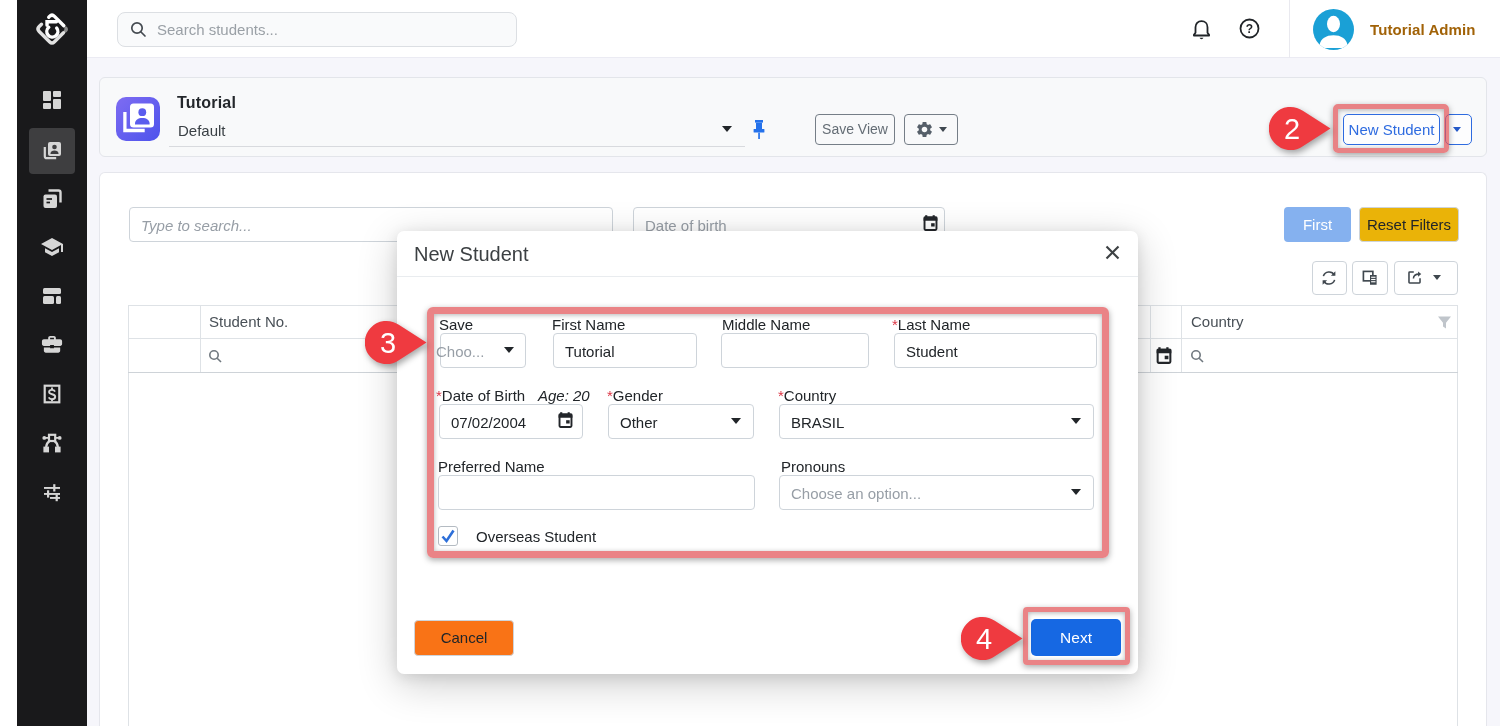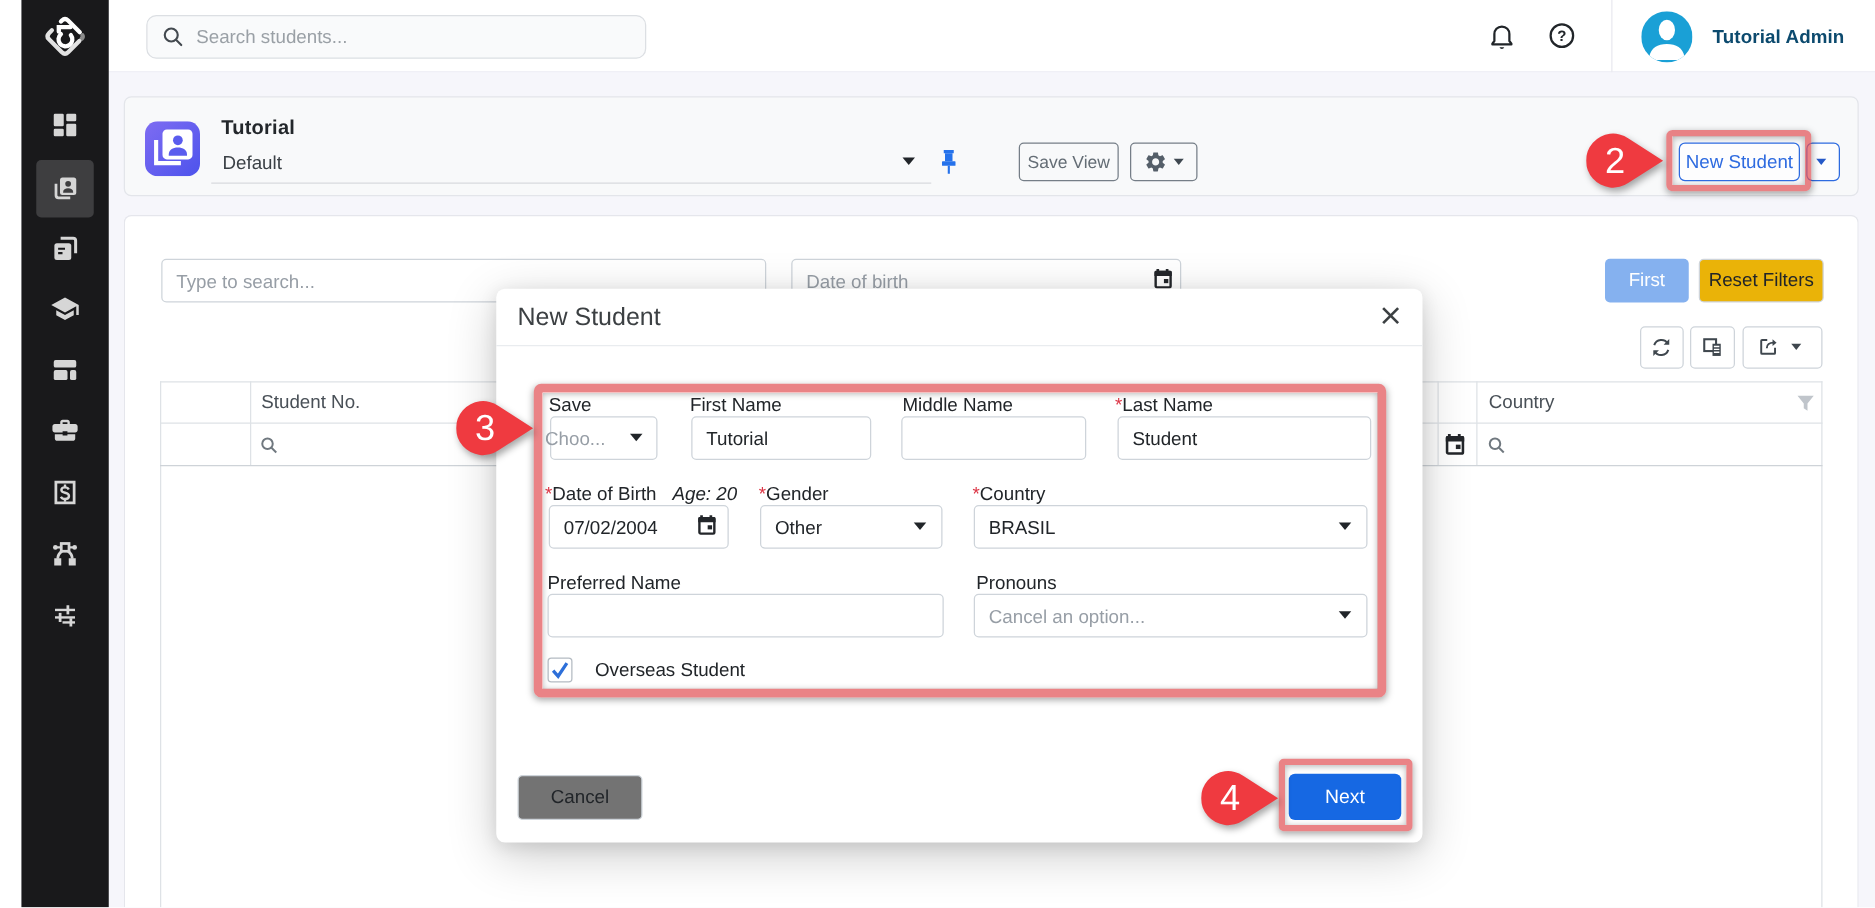--- a/index.html
+++ b/index.html
@@ -47,21 +47,21 @@
         <clipPath id="avc">
           <circle cx="20.5" cy="20.5" r="20.5"></circle>
         </clipPath>
       </defs>
     <circle cx="20.5" cy="20.5" r="20.5" fill="#1aa0d6"></circle>
     <g clip-path="url(#avc)">
       <ellipse cx="20.5" cy="15" rx="6.5" ry="8.2" fill="#fff"></ellipse>
       <path d="M6.5 36c1.2-6.5 6.5-9.8 14-9.8s12.8 3.3 14 9.8l-0.5 3h-27z" fill="#fff"></path>
     </g>
   </svg>
-  <div class="abs" style="left:1353px;top:21px;font-size:15px;font-weight:bold;color:#0c4a6e;letter-spacing:0.1px;">Tutorial Admin</div>
+  <div class="abs" style="left:1353px;top:21px;font-size:15px;font-weight:bold;color:#a16207;letter-spacing:0.1px;">Tutorial Admin</div>
 
   <div class="abs" style="left:70px;top:58px;width:1413px;height:668px;background:#f6f6fb;"></div>
 
   <div class="abs" style="left:82px;top:77px;width:1388px;height:80px;background:#f8f9fa;border:1px solid #e3e5ea;border-radius:6px;"></div>
   <svg class="abs" style="left:99px;top:97px;" width="44" height="44" viewBox="0 0 44 44">
     <defs>
         <linearGradient id="pg" x1="0" y1="0" x2="1" y2="1">
           <stop offset="0" stop-color="#7e6cf2"></stop>
           <stop offset="1" stop-color="#4d53ec"></stop>
         </linearGradient>
@@ -97,21 +97,21 @@
   <div class="caret" style="left:922px;top:127px;border-left-width:4.5px;border-right-width:4.5px;border-top-width:5.5px;border-top-color:#3f4850;"></div>
 
   <div class="abs" style="left:1326px;top:114px;width:97px;height:31px;border:1px solid #2e6be0;border-radius:5px;background:#fdfdfe;font-size:15px;color:#2e6be0;text-align:center;line-height:29px;z-index:56;">New Student</div>
   <div class="abs" style="left:1428px;top:114px;width:27px;height:31px;border:1px solid #2e6be0;border-radius:5px;background:#fdfdfe;"></div>
   <div class="caret" style="left:1436px;top:127px;border-left-width:4.5px;border-right-width:4.5px;border-top-width:5.5px;border-top-color:#2559c8;"></div>
   <div class="hl" style="left:1316px;top:104px;width:116px;height:49px;"></div>
 
   <div class="abs" style="left:82px;top:172px;width:1388px;height:554px;background:#fff;border:1px solid #e5e6ec;border-radius:6px 6px 0 0;border-bottom:none;"></div>
 
   <div class="input" style="left:112px;top:207px;width:484px;height:35px;"></div>
-  <div class="abs ph" style="left:124px;top:217px;font-size:15px;">Type to search...</div>
+  <div class="abs ph" style="left:124px;top:217px;font-size:15px;font-style:italic;">Type to search...</div>
   <div class="input" style="left:616px;top:207px;width:312px;height:35px;"></div>
   <div class="abs ph" style="left:628px;top:217px;font-size:15px;">Date of birth</div>
   <svg class="abs" style="left:906px;top:215px;" width="15" height="16" viewBox="0 0 14 15">
       <rect x="2" y="0.2" width="2" height="2.5" fill="#23262a"></rect>
       <rect x="9" y="0.2" width="2" height="2.5" fill="#23262a"></rect>
       <path d="M1.5 1.5h11a1 1 0 0 1 1 1v3h-13v-3a1 1 0 0 1 1-1z" fill="#23262a"></path>
       <rect x="1.4" y="2.4" width="11.2" height="11.6" rx="1" fill="none" stroke="#23262a" stroke-width="1.8"></rect>
       <rect x="7.6" y="7.7" width="3.3" height="3.1" fill="#23262a"></rect>
     </svg>
   <div class="abs" style="left:1267px;top:207px;width:67px;height:35px;background:#85b1ef;border-radius:4px;font-size:15px;color:#fff;text-align:center;line-height:35px;">First</div>
@@ -212,32 +212,32 @@
   <div class="caret" style="left:714px;top:418px;z-index:42;"></div>
   <div class="input" style="left:762px;top:404px;width:315px;height:35px;z-index:42;"></div>
   <div class="abs" style="left:774px;top:414px;font-size:15px;color:#212529;z-index:42;">BRASIL</div>
   <div class="caret" style="left:1054px;top:418px;z-index:42;"></div>
 
   <div class="lbl" style="left:421px;top:458px;z-index:42;">Preferred Name</div>
   <div class="lbl" style="left:764px;top:458px;z-index:42;">Pronouns</div>
 
   <div class="input" style="left:421px;top:475px;width:317px;height:35px;z-index:42;"></div>
   <div class="input" style="left:762px;top:475px;width:315px;height:35px;z-index:42;"></div>
-  <div class="abs ph" style="left:774px;top:485px;font-size:15px;z-index:42;">Cancel an option...</div>
+  <div class="abs ph" style="left:774px;top:485px;font-size:15px;z-index:42;">Choose an option...</div>
   <div class="caret" style="left:1054px;top:489px;z-index:42;"></div>
 
   <div class="abs" style="left:421px;top:526px;width:20px;height:20px;background:#fff;border:1px solid #b4bbc2;border-radius:3px;z-index:42;"></div>
   <svg class="abs" style="left:423px;top:528px;z-index:43;" width="16" height="16" viewBox="0 0 16 16">
       <path d="M2.5 8.5l4 4.5 7-10.5" fill="none" stroke="#2d6fd9" stroke-width="2.6"></path>
     </svg>
   <div class="lbl" style="left:459px;top:528px;z-index:42;">Overseas Student</div>
 
   <div class="hl" style="left:410px;top:307px;width:682px;height:251px;border-width:7px;border-radius:6px;"></div>
 
-  <div class="abs" style="left:397px;top:620px;width:100px;height:36px;background:#737373;border:1px solid #ced4da;border-radius:4px;font-size:15px;color:#212529;text-align:center;line-height:34px;z-index:42;">Cancel</div>
+  <div class="abs" style="left:397px;top:620px;width:100px;height:36px;background:#f97316;border:1px solid #ced4da;border-radius:4px;font-size:15px;color:#212529;text-align:center;line-height:34px;z-index:42;">Cancel</div>
   <div class="abs" style="left:1014px;top:619px;width:90px;height:37px;background:#1668e3;border-radius:5px;font-size:15.5px;color:#fff;text-align:center;line-height:37px;z-index:42;">Next</div>
   <div class="hl" style="left:1006px;top:607px;width:107px;height:58px;border-width:5px;border-radius:4px;"></div>
 
   <div class="balloon" style="left:1252px;top:106px;">
     <svg width="64" height="45" viewBox="0 0 64 45">
         <path d="M61.5 22.5 L33.8 4.8 A21.6 21.6 0 1 0 33.8 40.2 Z" fill="#ef3a40"></path>
       </svg>
     <div class="num" style="left:15px;top:7px;">2</div>
   </div>
   <div class="balloon" style="left:348px;top:320px;">

